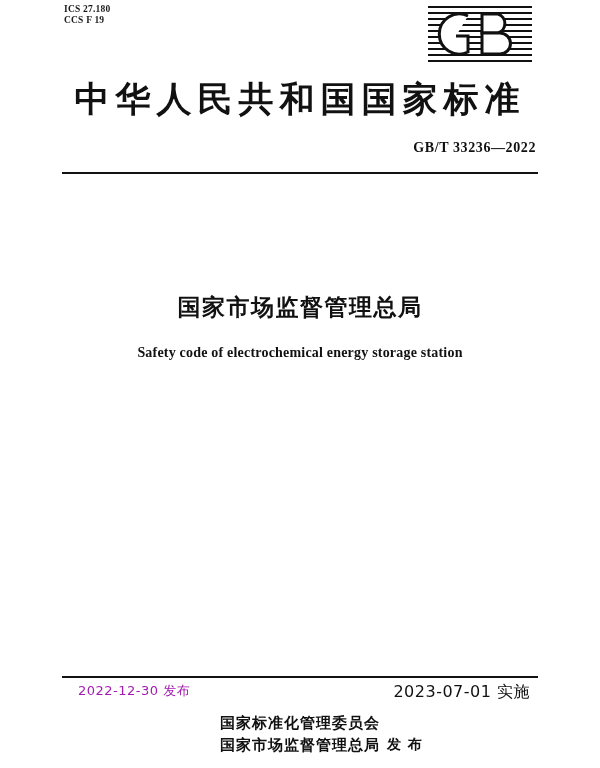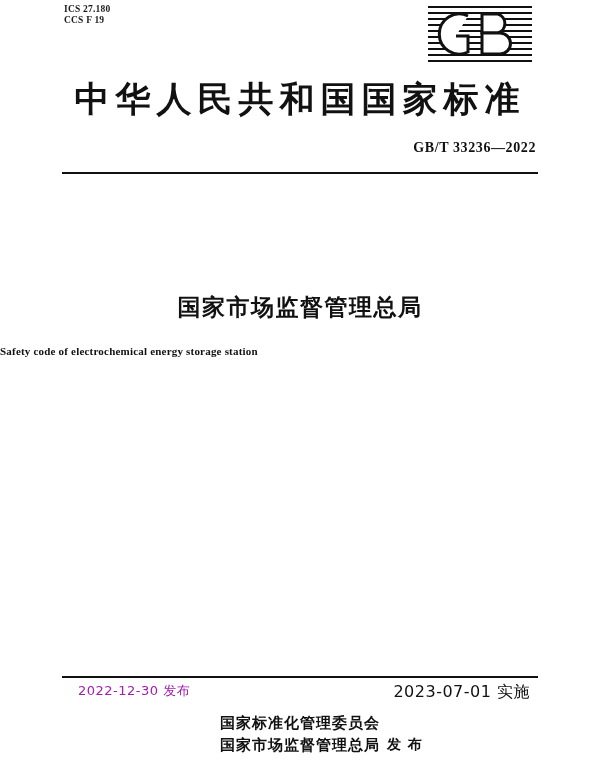--- a/index.html
+++ b/index.html
@@ -98,22 +98,23 @@
     font-family: "DejaVu Sans", sans-serif;
     font-size: 23px;
     font-weight: bold;
     letter-spacing: 1.5px;
     color: #111;
   }
   .doc-title-en {
     position: absolute;
     left: 0; right: 0;
     top: 345px;
-    font-family: "Liberation Serif", serif;
-    font-size: 11px;
+    text-align: center;
+    font-family: "Liberation Serif", serif;
+    font-size: 14px;
     font-weight: bold;
     letter-spacing: 0.2px;
     color: #111;
   }
 
   
   .issue-date {
     position: absolute;
     left: 78px;
     top: 682px;

